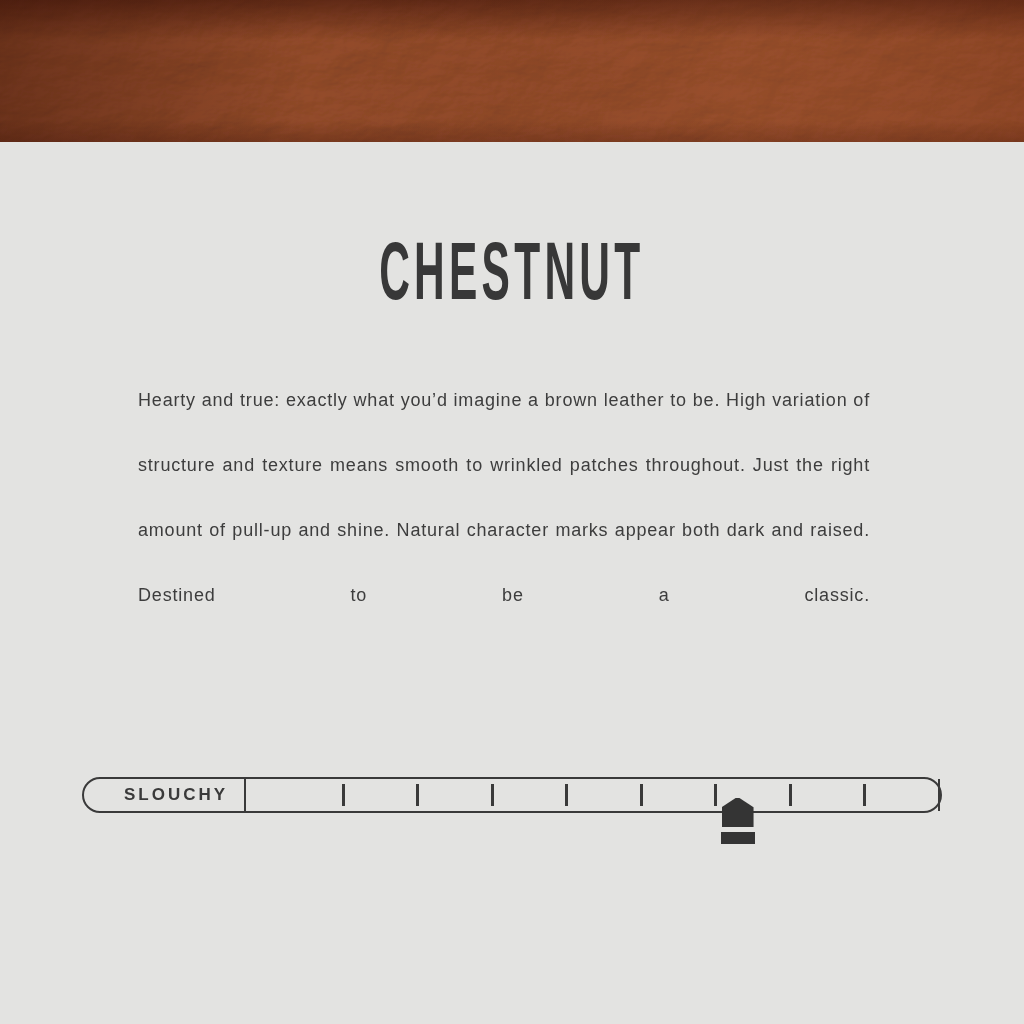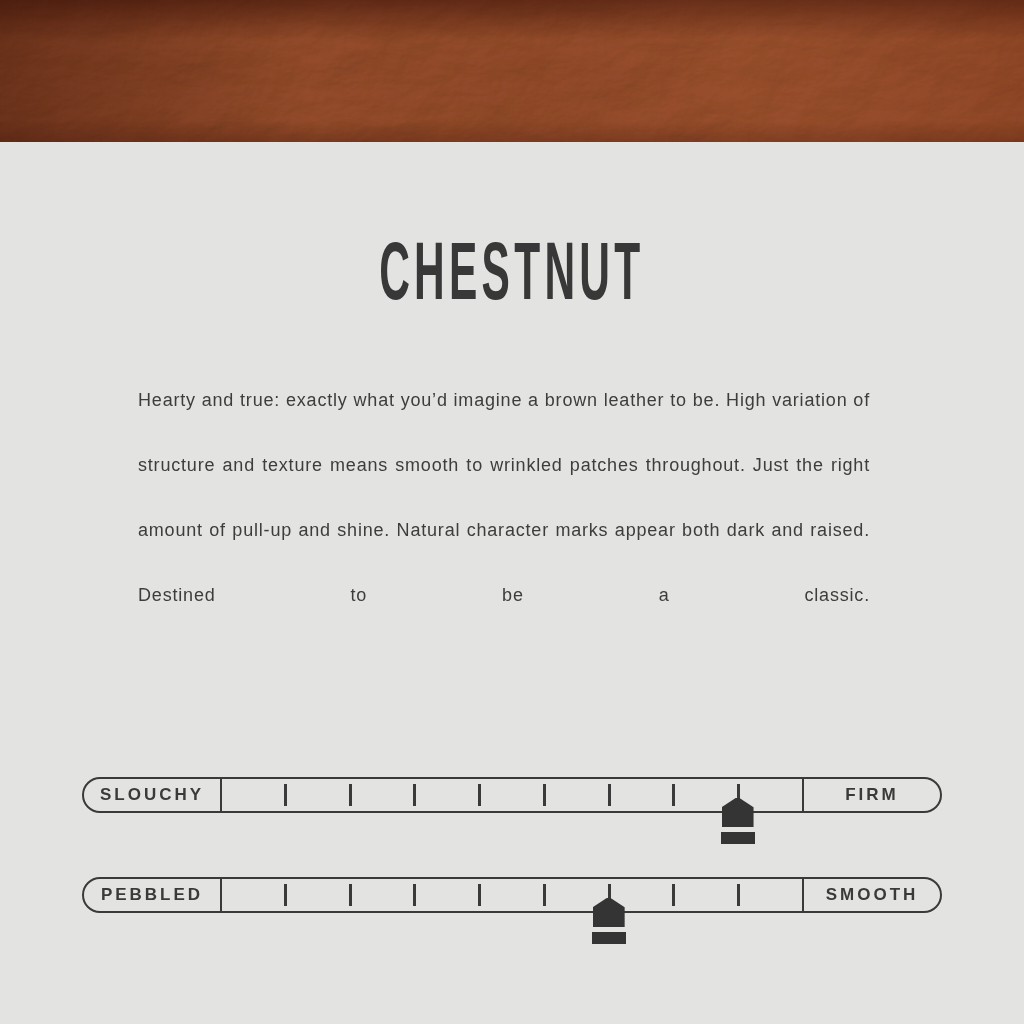--- a/index.html
+++ b/index.html
@@ -78,20 +78,21 @@
     height: 36px;
     box-sizing: border-box;
     border: 2px solid #3a3a3a;
     border-radius: 18px;
     display: flex;
   }
   .sec {
     display: flex;
     align-items: center;
     justify-content: center;
+    padding-left: 24px;
   }
   .sec.side { width: 136px; flex: none; }
   .sec.mid {
     flex: 1;
     border-left: 2px solid #3a3a3a;
     border-right: 2px solid #3a3a3a;
     justify-content: space-evenly;
   }
   .scale-label {
     font-size: 17px;
@@ -175,48 +176,21 @@
       <div class="sec mid">
           <div class="tick"></div>
           <div class="tick"></div>
           <div class="tick"></div>
           <div class="tick"></div>
           <div class="tick"></div>
           <div class="tick"></div>
           <div class="tick"></div>
           <div class="tick"></div>
         </div>
-      <div class="sec side">
-        <span class="scale-label">FIRM</span>
-      </div>
       <div class="marker" style="left: 653.556px;">
         <div class="marker-head"></div>
         <div class="marker-bar"></div>
       </div>
     </div>
   </div>
 
-  <div class="scale" style="top:877px">
-    <div class="pill">
-      <div class="sec side">
-        <span class="scale-label">PEBBLED</span>
-      </div>
-      <div class="sec mid">
-          <div class="tick"></div>
-          <div class="tick"></div>
-          <div class="tick"></div>
-          <div class="tick"></div>
-          <div class="tick"></div>
-          <div class="tick"></div>
-          <div class="tick"></div>
-          <div class="tick"></div>
-        </div>
-      <div class="sec side">
-        <span class="scale-label">SMOOTH</span>
-      </div>
-      <div class="marker" style="left: 524.667px;">
-        <div class="marker-head"></div>
-        <div class="marker-bar"></div>
-      </div>
-    </div>
-  </div>
 
 </div>
 
 </body></html>

